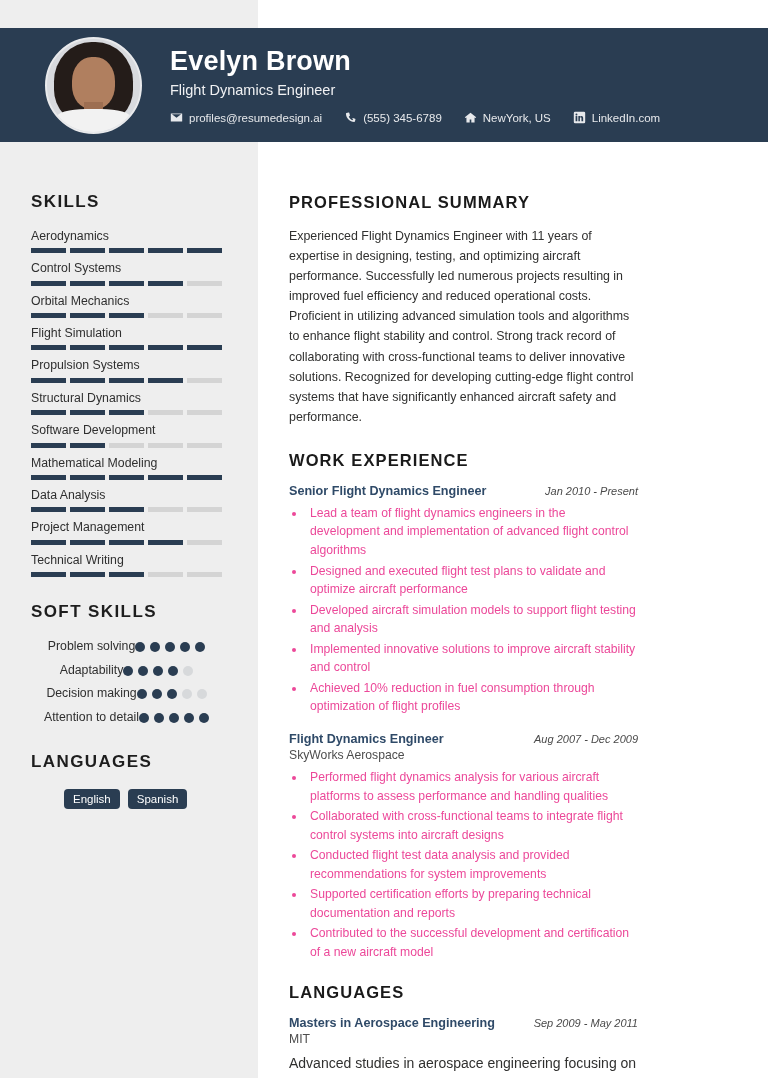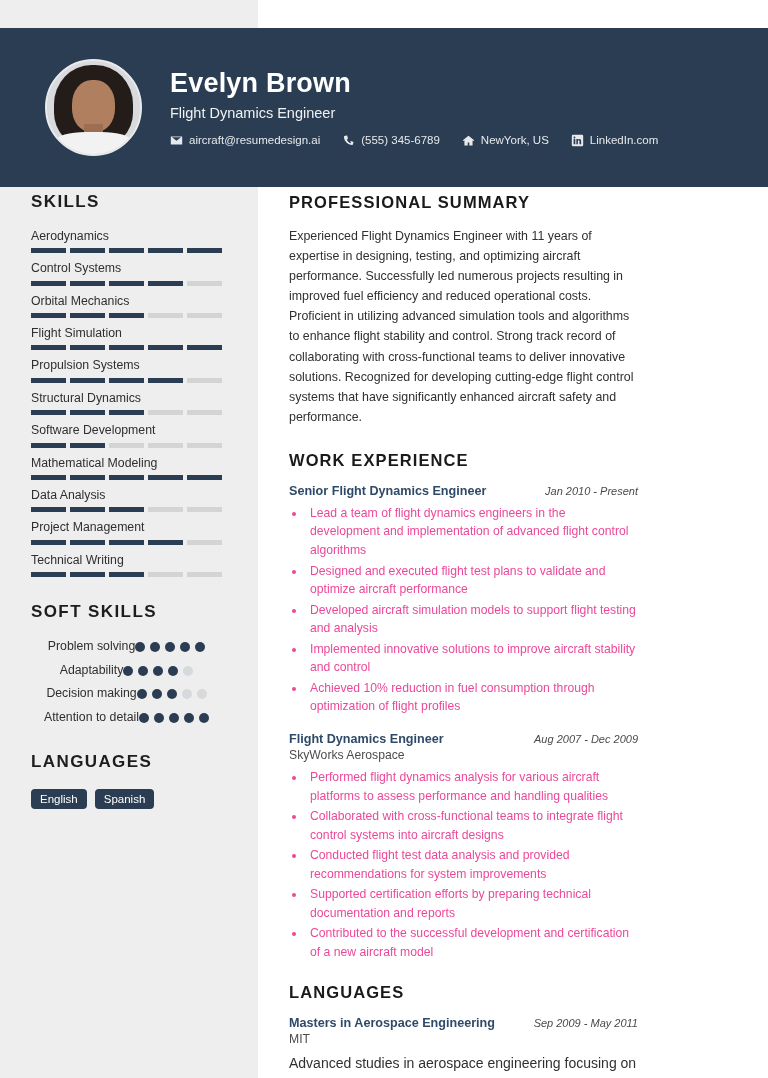--- a/index.html
+++ b/index.html
@@ -29,21 +29,21 @@
     width: 258px;
     height: 1078px;
     background: #eeeeee;
   }
 
   
   .header {
     position: absolute;
     left: 0; top: 28px;
     width: 768px;
-    height: 159px;
+    height: 114px;
     background: #2a3d52;
     display: flex;
     align-items: center;
     padding-left: 45px;
   }
 
   .avatar {
     width: 97px;
     height: 97px;
     border-radius: 50%;
@@ -172,21 +172,21 @@
     flex: 0 0 auto;
   }
   .dot {
     width: 10px; height: 10px;
     border-radius: 50%;
     background: #d7d9db;
   }
   .dot.on { background: #2a3d52; }
 
   .lang-block { margin-top: 26px; }
-  .lang-tags { display: flex; gap: 8px; flex-wrap: wrap; }
+  .lang-tags { display: flex; gap: 8px; flex-wrap: wrap; margin-left: 33px; }
   .lang-tag {
     background: #2a3d52;
     color: #ffffff;
     font-size: 11.5px;
     padding: 4px 9px;
     border-radius: 4px;
   }
 
   
   .main {
@@ -280,21 +280,21 @@
 
       <div class="contacts">
 
         <div class="contact-item">
           <span>
             <svg width="13" height="13" viewBox="0 0 16 16" fill="#e7e9ec">
               <path d="M1 3h14v10H1z" fill="none"></path>
               <path d="M1.5 3h13c.3 0 .5.2.5.5v9c0 .3-.2.5-.5.5h-13c-.3 0-.5-.2-.5-.5v-9c0-.3.2-.5.5-.5zm.9 1L8 8.3 13.6 4H2.4z"></path>
             </svg>
           </span>
-          <span>aircraft@resumedesign.ai</span>
+          <span>profiles@resumedesign.ai</span>
         </div>
 
         <div class="contact-item">
           <span>
             <svg width="13" height="13" viewBox="0 0 16 16" fill="#e7e9ec">
               <path d="M11.3 10.1l-1.2 1.2c-1.8-.9-3.3-2.4-4.2-4.2l1.2-1.2c.2-.2.3-.5.2-.8L6.5 2.4c-.1-.4-.5-.6-.9-.5L3 2.6c-.4.1-.6.4-.6.8.3 5.5 4.7 9.9 10.2 10.2.4 0 .7-.2.8-.6l.7-2.6c.1-.4-.1-.8-.5-.9l-2.7-.8c-.3-.1-.6 0-.8.2z"></path>
             </svg>
           </span>
           <span>(555) 345-6789</span>
         </div>

